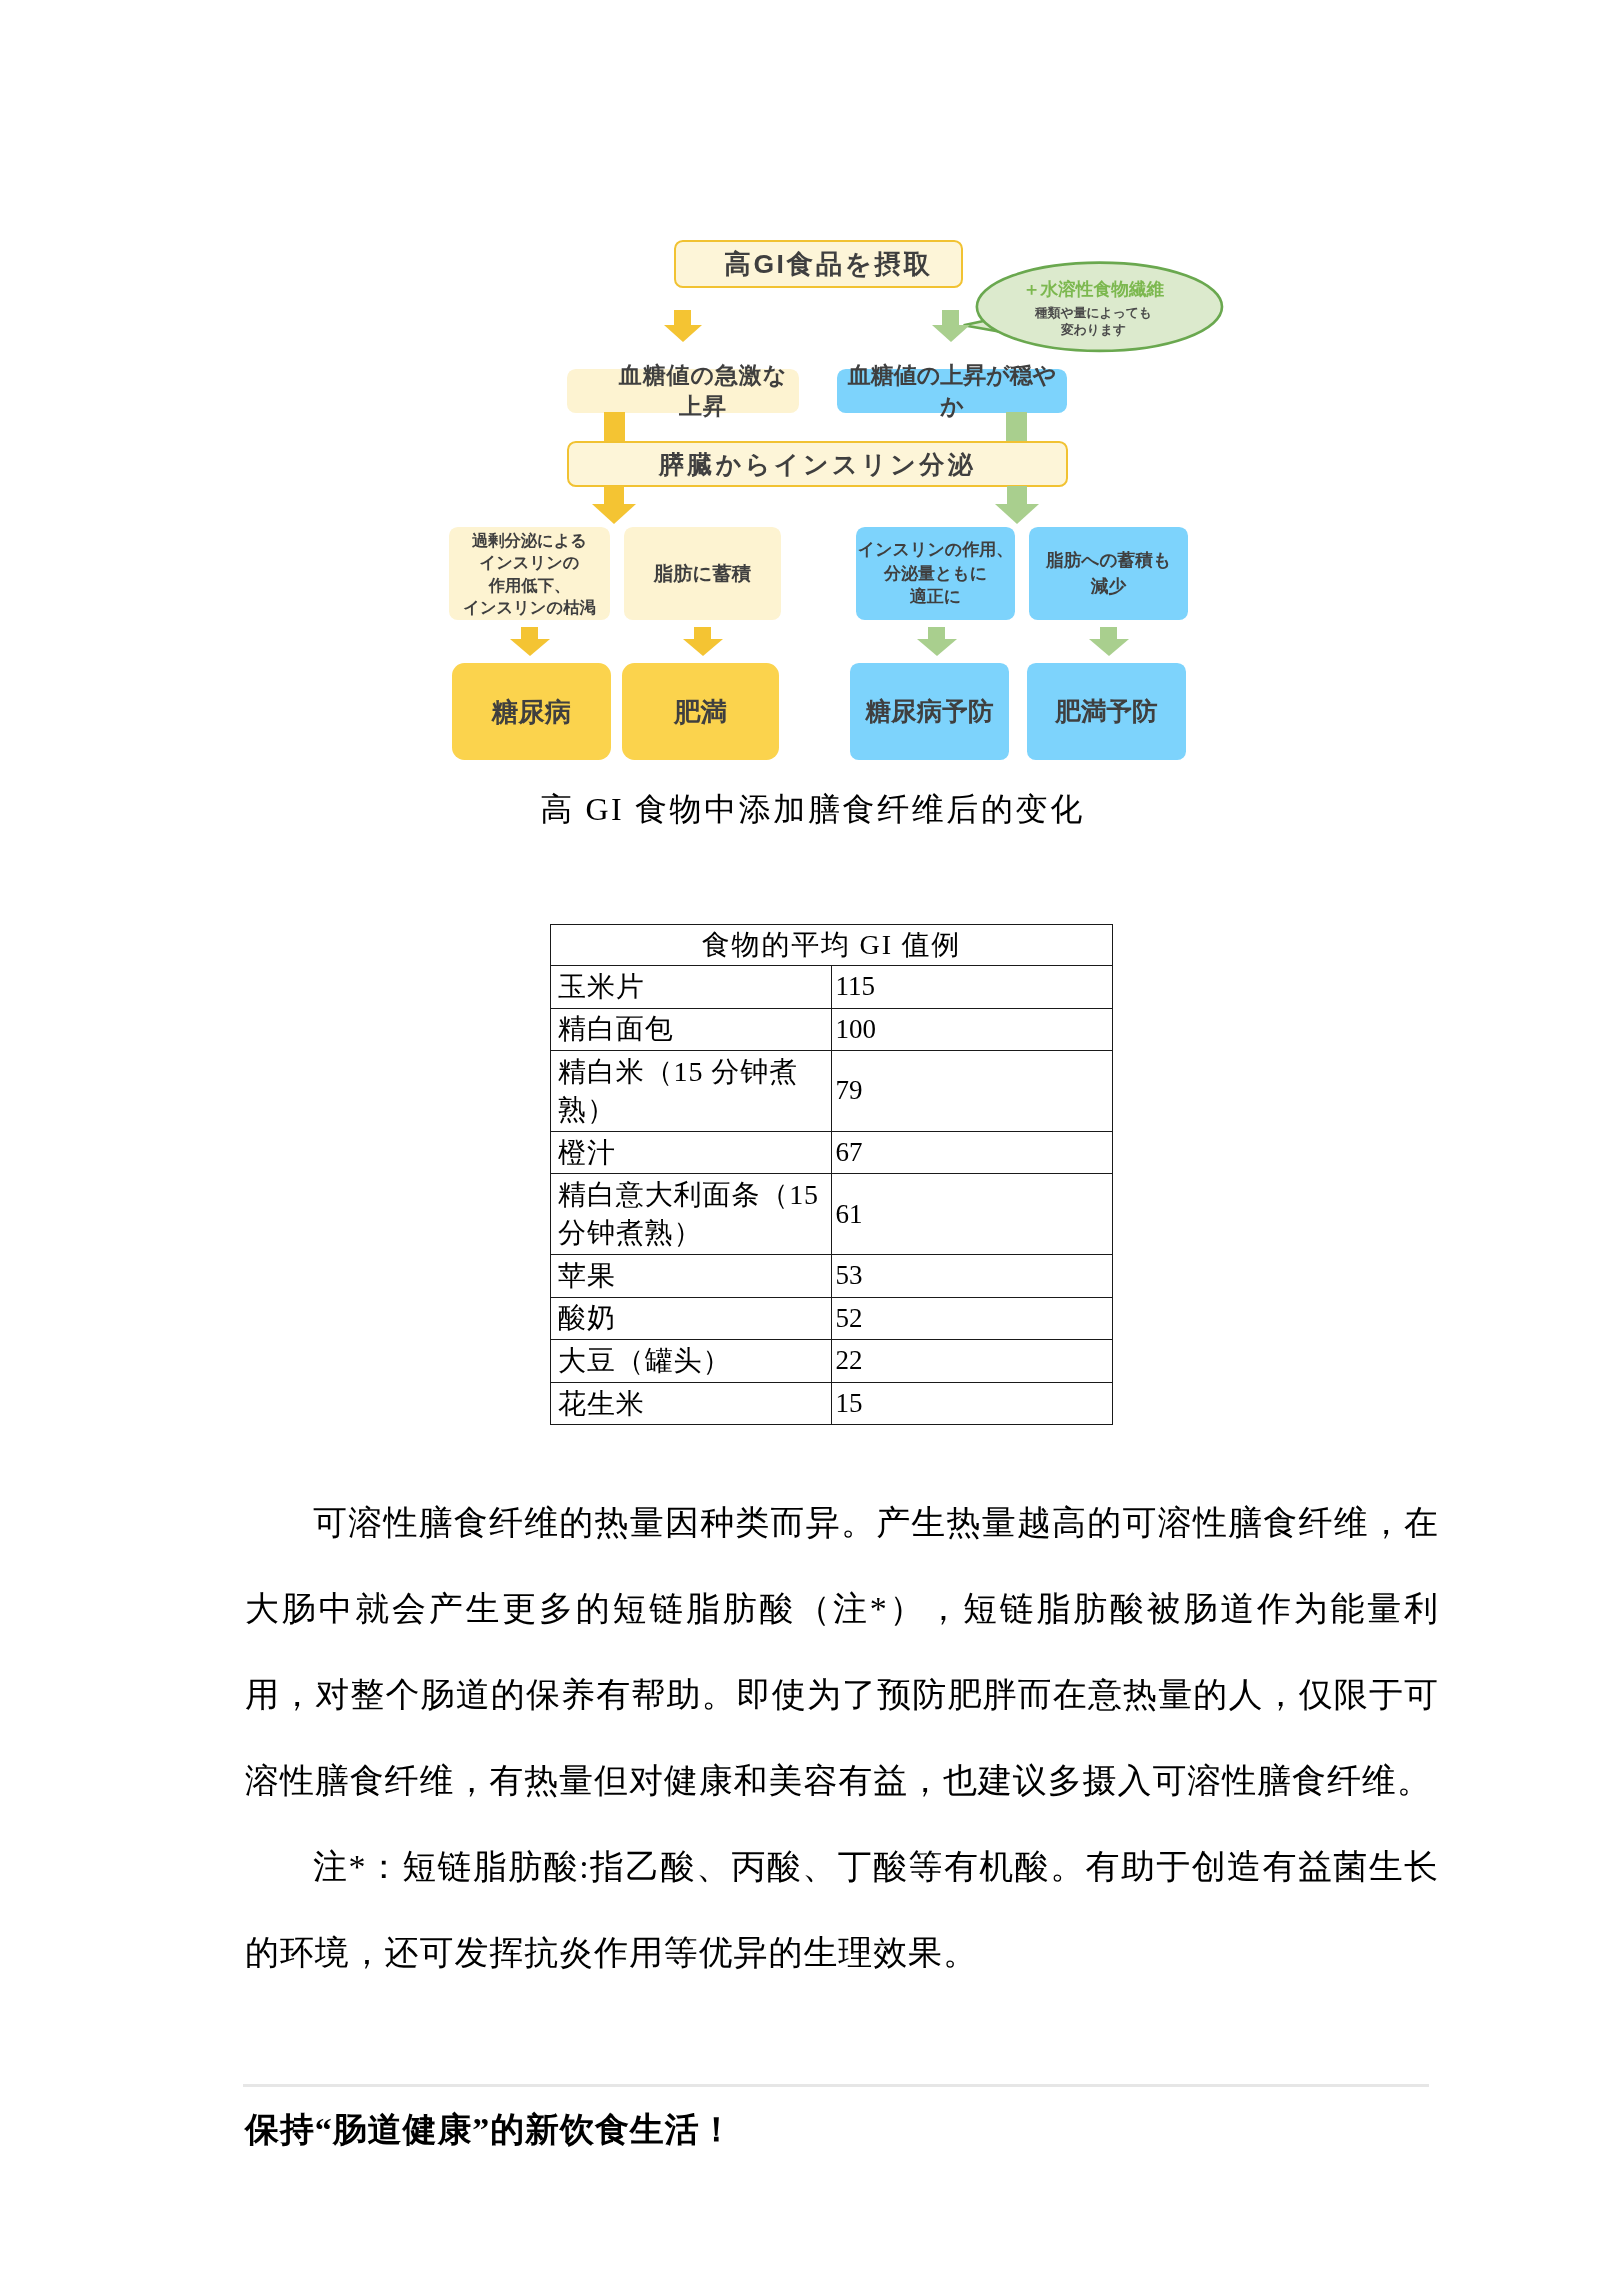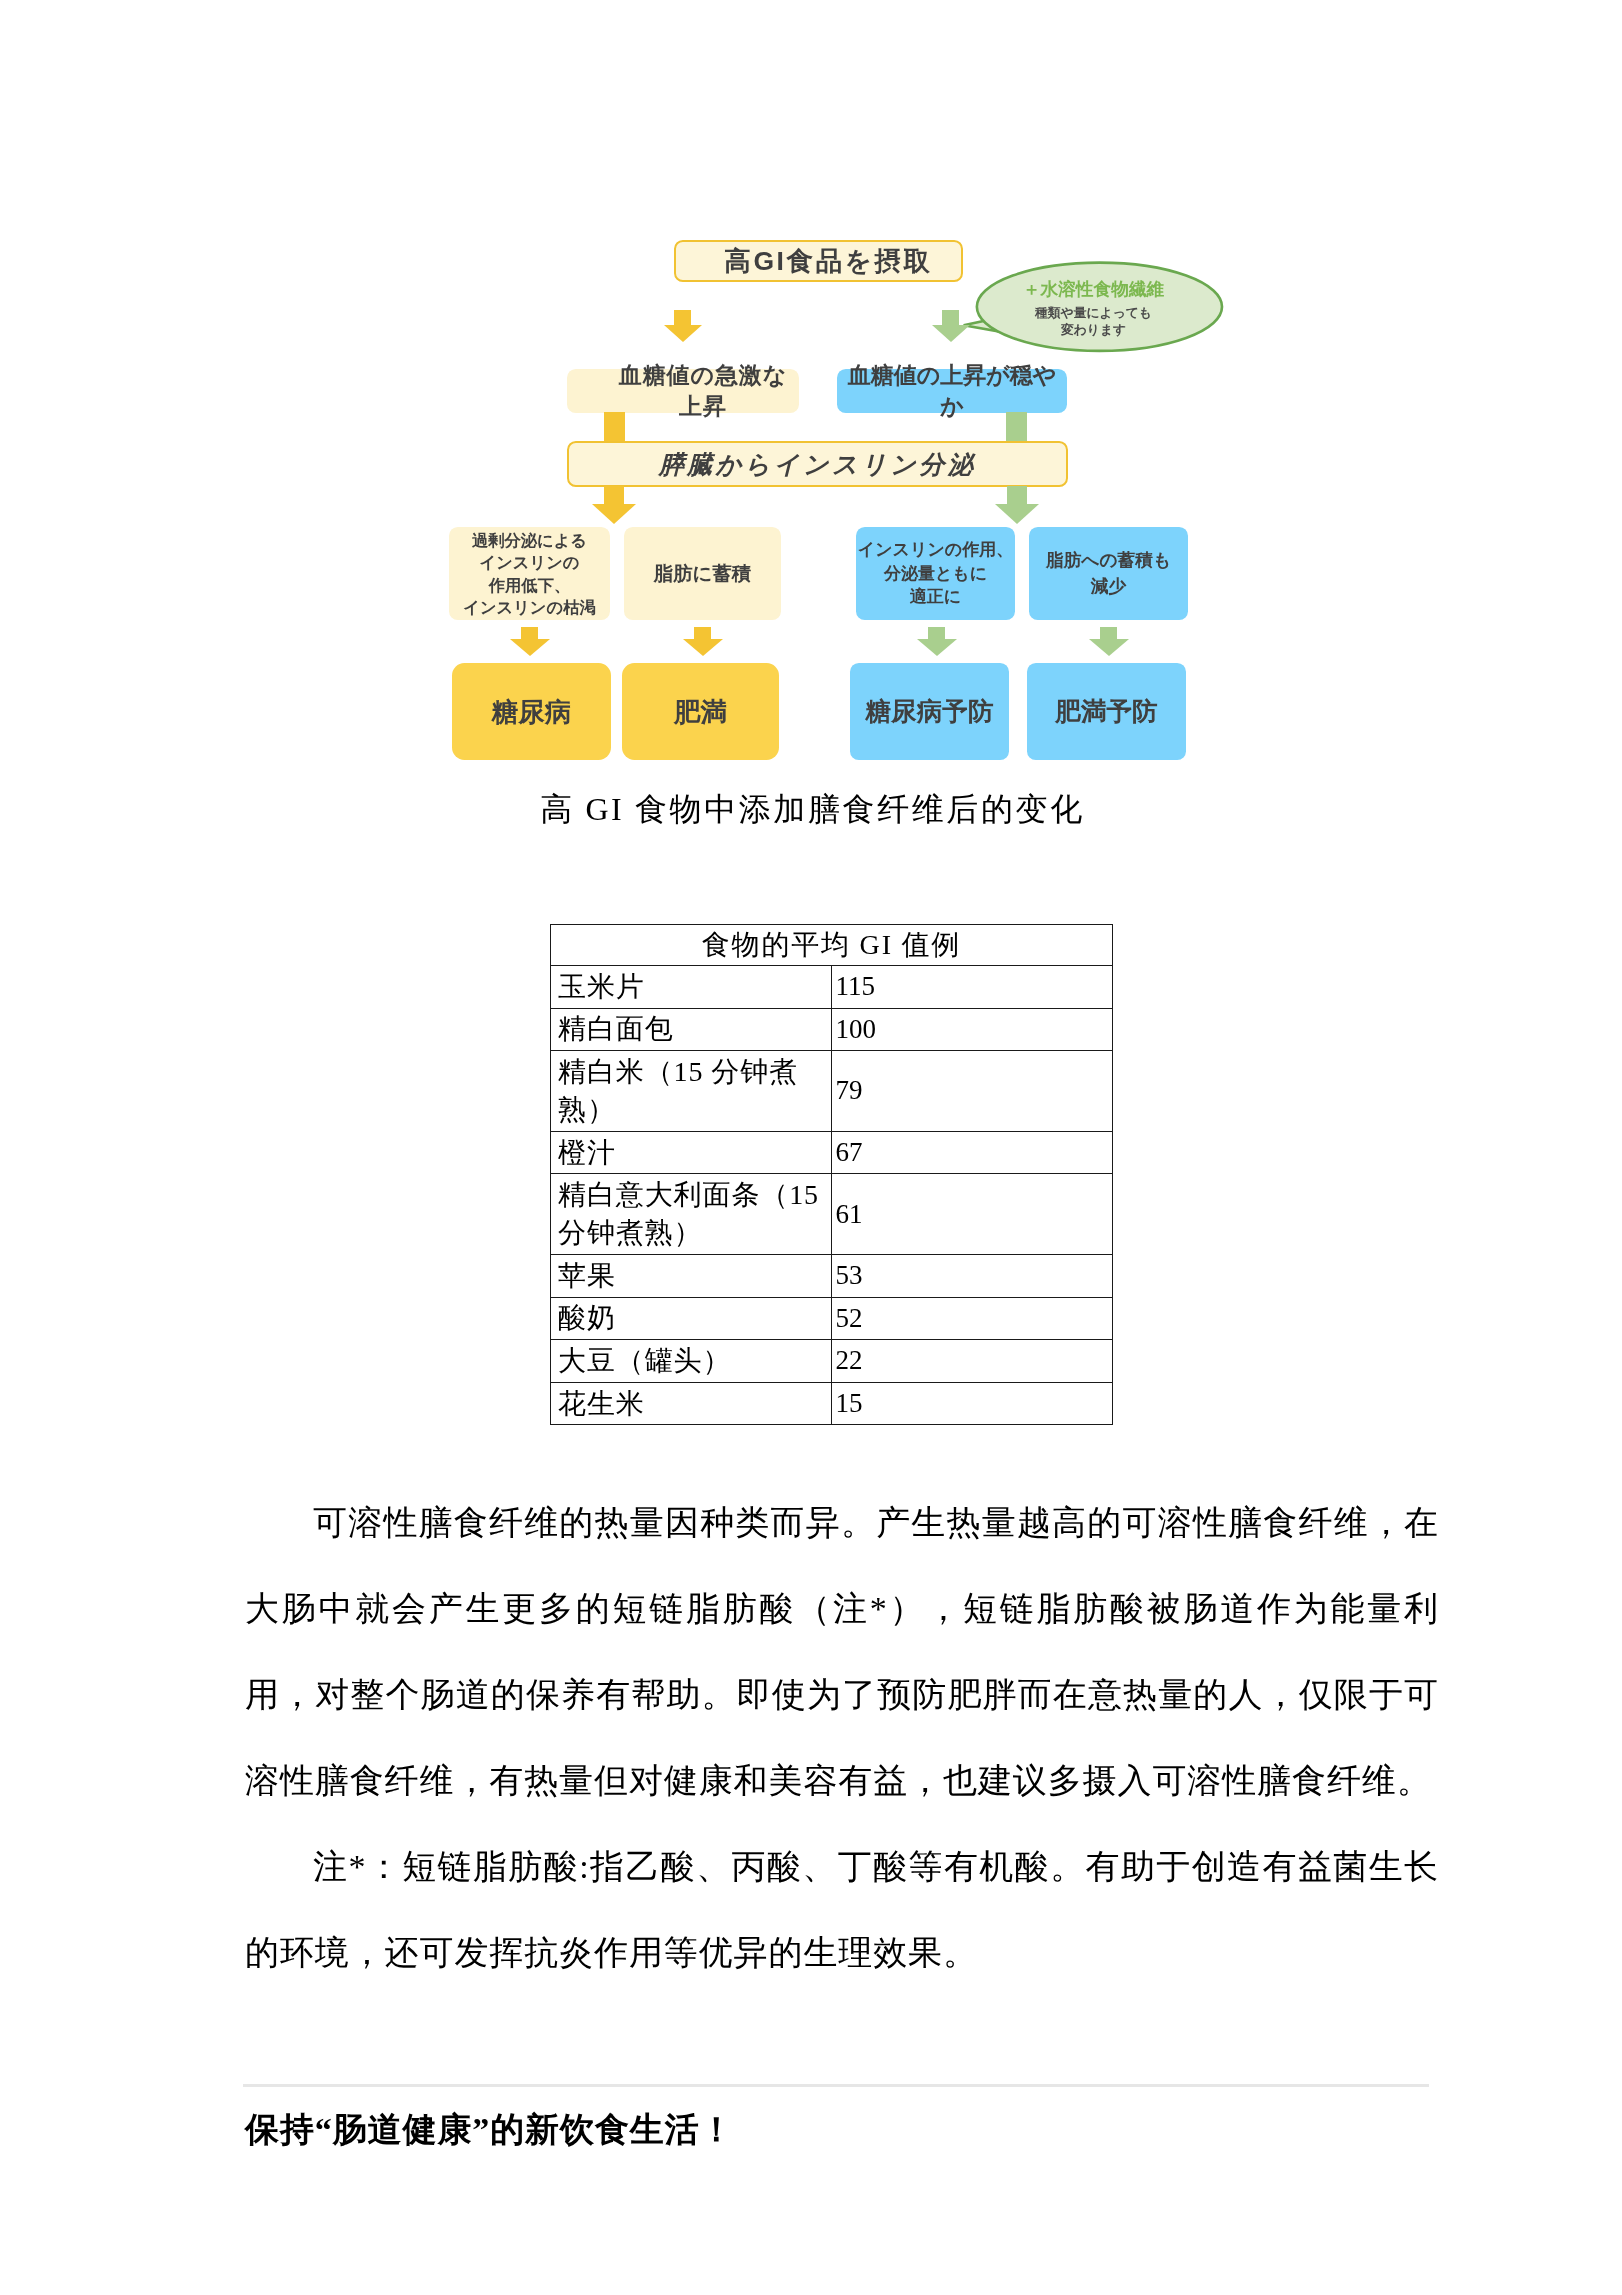--- a/index.html
+++ b/index.html
@@ -9,24 +9,24 @@
   
   .fc-box{position:absolute;display:flex;align-items:center;justify-content:center;
           text-align:center;box-sizing:border-box;
           font-family:"Liberation Sans","DejaVu Sans",sans-serif;color:#3f3f3f;}
   .cream{background:#FDF3D1;border-radius:8.8px;}
   .bordered{background:#FDF5D8;border:2.6px solid #F1C232;border-radius:8.8px;}
   .greenbox{background:#7dd3fc;border-radius:8.8px;}
   .goldbox{background:#FBD34D;border-radius:12.4px;}
   .pre{white-space:pre-line;}
 
-  .top-box{left:674px;top:240px;width:289px;height:42px;font-size:26.5px;font-weight:bold;letter-spacing:2.6px;padding-left:20px;}
+  .top-box{left:674px;top:240px;width:289px;height:48px;font-size:26.5px;font-weight:bold;letter-spacing:2.6px;padding-left:20px;}
   .row2-cream{left:567px;top:369px;width:232px;height:44px;font-size:23px;font-weight:600;letter-spacing:0.9px;padding-left:40px;}
   .row2-green{left:837px;top:369px;width:230px;height:44px;font-size:23px;font-weight:600;}
-  .wide-box{left:567px;top:441px;width:501px;height:46px;font-size:25px;font-weight:bold;letter-spacing:3.5px;font-style:italic;}
+  .wide-box{left:567px;top:441px;width:501px;height:46px;font-size:25px;font-weight:bold;letter-spacing:3.5px;}
   .row3a{left:449px;top:527px;width:161px;height:93px;font-size:16.3px;font-weight:600;line-height:1.38;}
   .row3b{left:624px;top:527px;width:157px;height:93px;font-size:19.4px;font-weight:600;}
   .row3c{left:856px;top:527px;width:159px;height:93px;font-size:17px;font-weight:600;line-height:1.4;}
   .row3d{left:1029px;top:527px;width:159px;height:93px;font-size:17.7px;font-weight:600;line-height:1.45;}
   .row4a{left:452px;top:663px;width:159px;height:97px;font-size:26.5px;font-weight:bold;}
   .row4b{left:622px;top:663px;width:157px;height:97px;font-size:26.5px;font-weight:bold;}
   .row4c{left:850px;top:663px;width:159px;height:97px;font-size:25.6px;font-weight:bold;}
   .row4d{left:1027px;top:663px;width:159px;height:97px;font-size:25.6px;font-weight:bold;}
 
   

